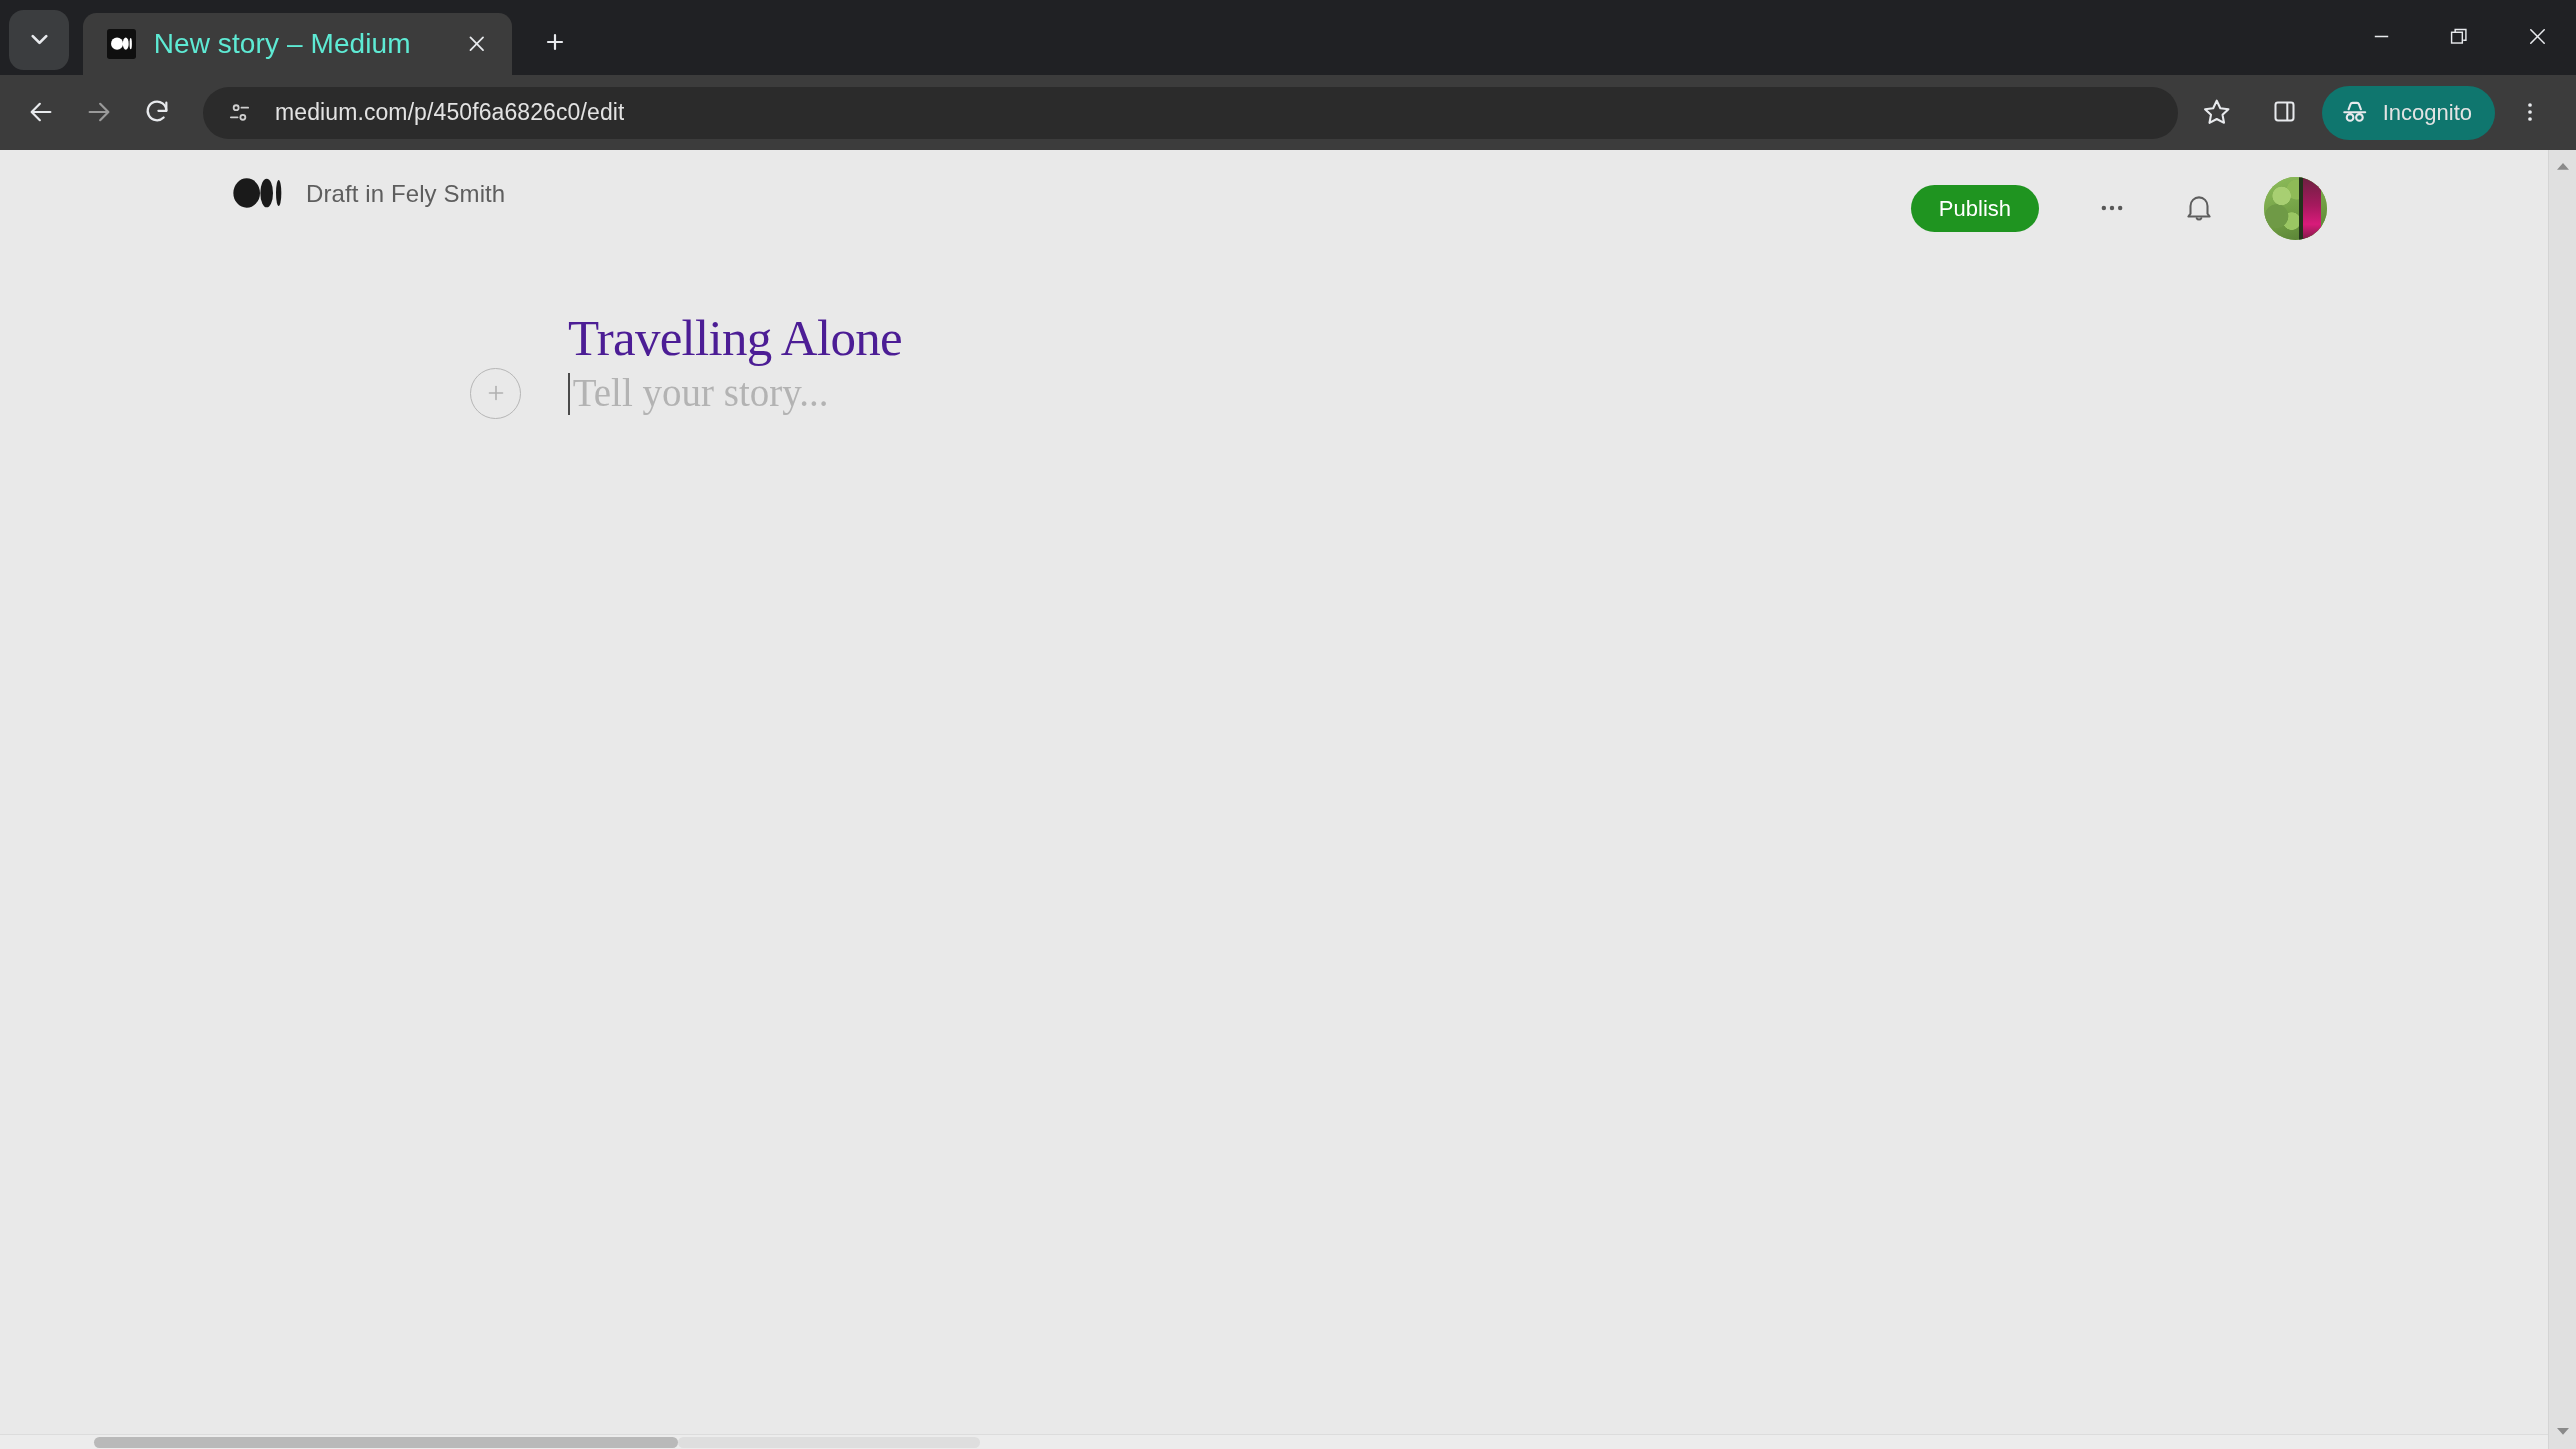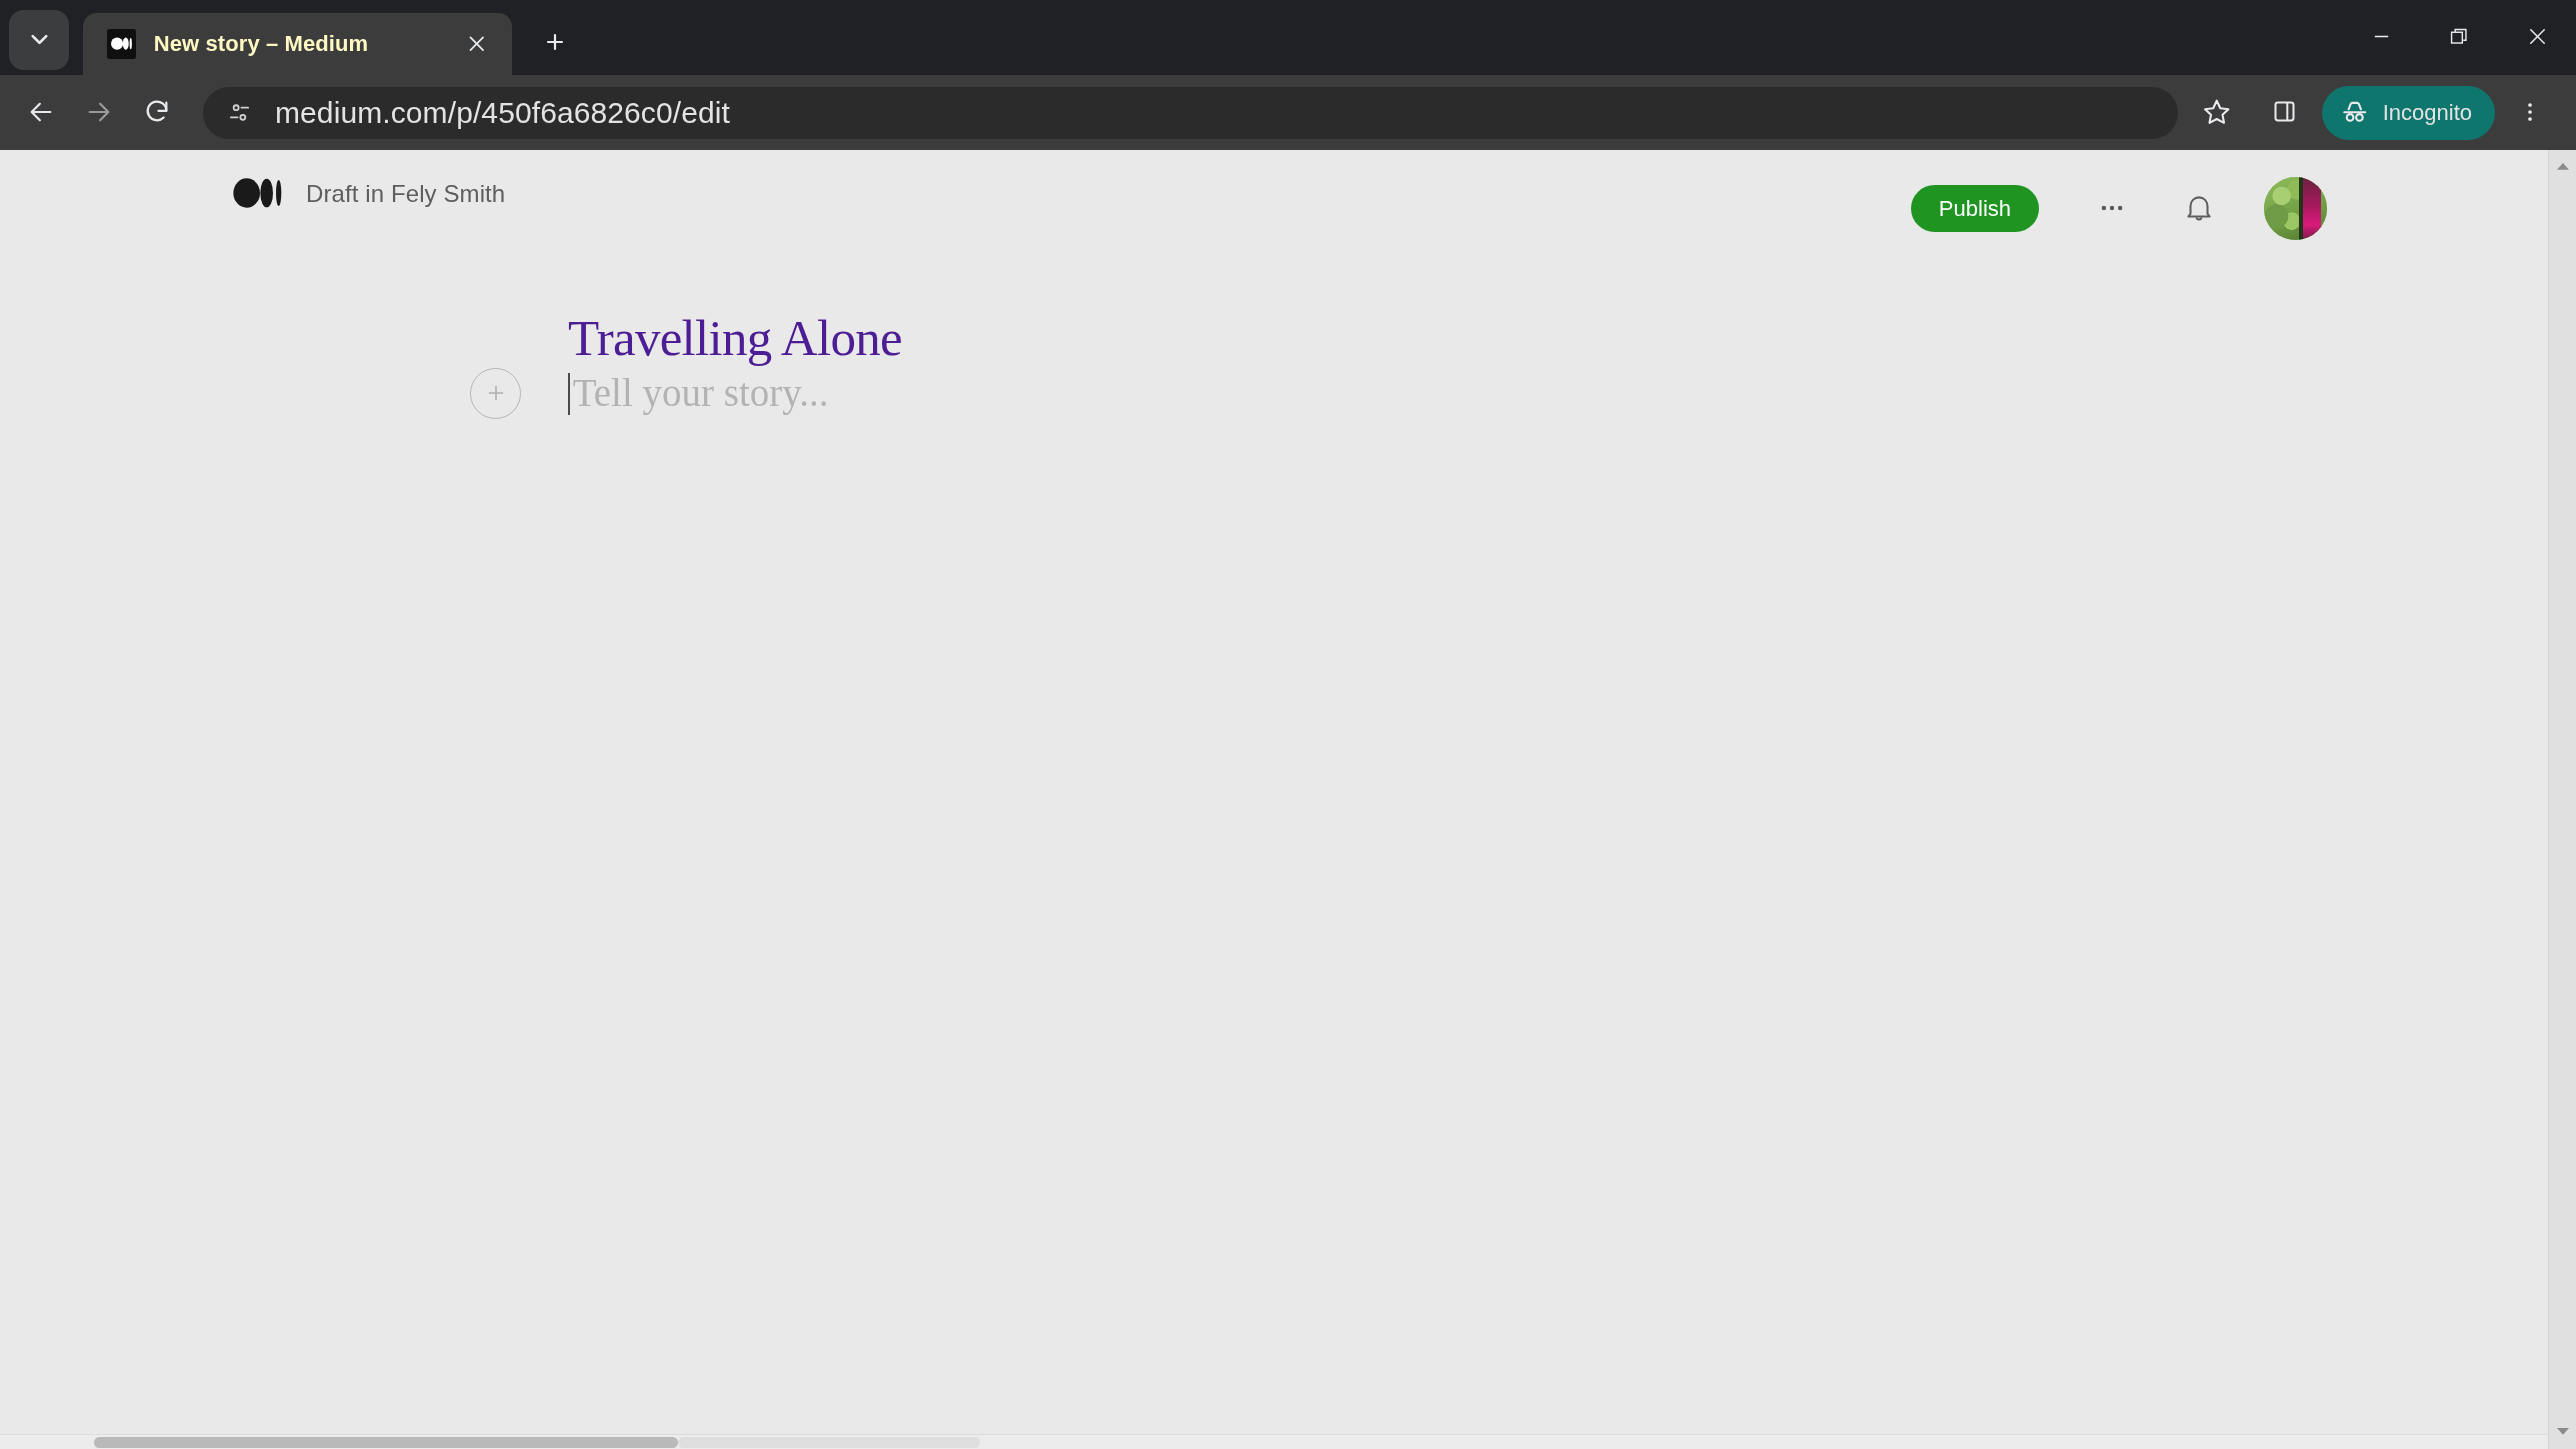--- a/index.html
+++ b/index.html
@@ -50,28 +50,27 @@
   }
   .tab-favicon {
     width:29.5px; height:29.5px;
     background:#0f0f0f;
     border-radius:2.7px;
     display:flex; align-items:center; justify-content:center;
     flex:0 0 29.5px;
   }
   .tab-title {
     margin-left:17.4px;
-    color:#fef9c3;
-    font-size:22px;
+    color:#5eead4;
+    font-size:28px;
     white-space:nowrap;
     overflow:hidden;
     text-overflow:ellipsis;
     flex:1;
     letter-spacing:0.1px;
-    font-weight:bold;
   }
   .tab-close {
     width:38px; height:38px;
     display:flex; align-items:center; justify-content:center;
     border-radius:50%;
     flex:0 0 38px;
     cursor:pointer;
   }
   .newtab-btn {
     width:51px; height:51px;
@@ -125,21 +124,21 @@
   .omnibox-siteinfo {
     width:42px; height:42px;
     border-radius:50%;
     display:flex; align-items:center; justify-content:center;
     flex:0 0 42px;
     cursor:pointer;
   }
   .omnibox-url {
     margin-left:14.8px;
     color:#e3e3e3;
-    font-size:30px;
+    font-size:23px;
     white-space:nowrap;
     overflow:hidden;
     letter-spacing:0.1px;
   }
   .star-btn {
     width:58px; height:58px;
     display:flex; align-items:center; justify-content:center;
     border-radius:50%; cursor:pointer;
     flex:0 0 58px;
     margin-right:9.4px;

